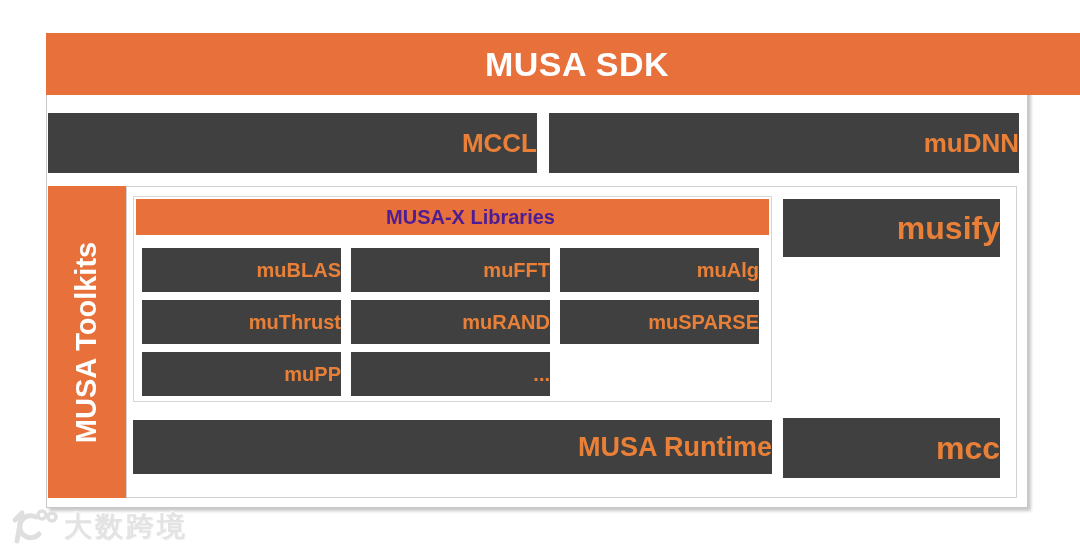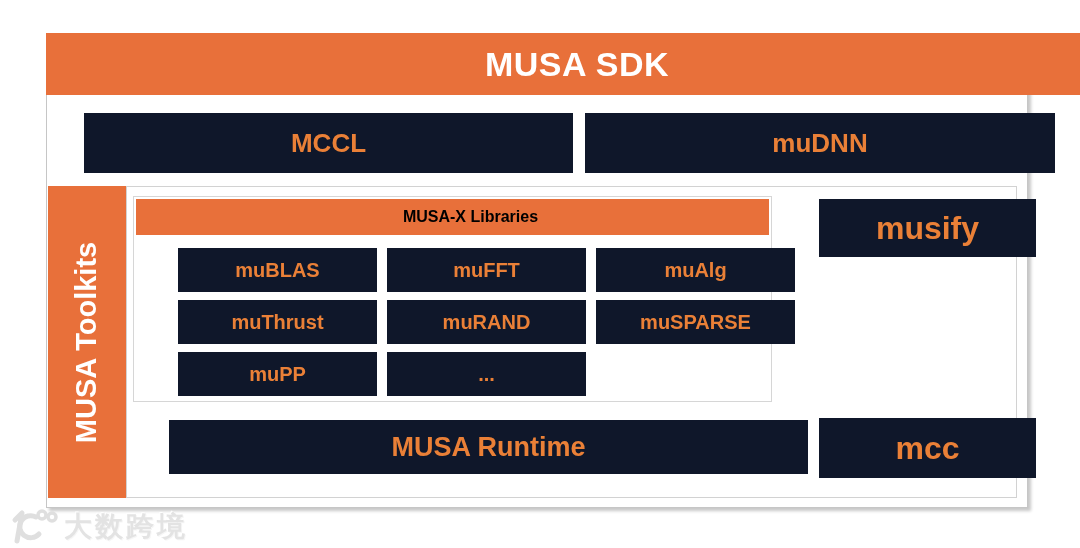--- a/index.html
+++ b/index.html
@@ -29,22 +29,22 @@
   .banner {
     left: 46px; top: 33px; width: 1062px; height: 62px;
     background: #E8703A;
     display: flex; align-items: center; justify-content: center;
   }
   .banner span {
     color: #ffffff; font-size: 34px; font-weight: 700; letter-spacing: 0.5px;
   }
 
   .gbox {
-    background: #0f172a;
-    display: flex; align-items: center; justify-content: center; margin-left: 36px;
+    background: #404040;
+    display: flex; align-items: center; justify-content: flex-end;
   }
   .gbox span {
     color: #EA8037; font-weight: 700; white-space: nowrap;
   }
 
   .topbox span { font-size: 26px; }
 
   .sidebar {
     left: 48px; top: 186px; width: 78px; height: 312px;
     background: #E8703A;
@@ -64,21 +64,21 @@
   .musax-panel {
     left: 133px; top: 196px; width: 639px; height: 206px;
     background: #ffffff;
     border: 1px solid #d6d6d6;
   }
   .musax-header {
     left: 136px; top: 199px; width: 633px; height: 36px;
     background: #E8703A;
     display: flex; align-items: center; justify-content: center;
   }
-  .musax-header span { color: #000000; font-size: 16px; font-weight: 700; margin-left: 36px; }
+  .musax-header span { color: #4c1d95; font-size: 20px; font-weight: 700; margin-left: 36px; }
 
   .cell { width: 199px; height: 44px; }
   .cell span { font-size: 20px; }
 
   .runtime { left: 133px; top: 420px; width: 639px; height: 54px; }
   .runtime span { font-size: 27px; }
 
   .tool { left: 783px; width: 217px; }
   .tool span { font-size: 32px; }
 

